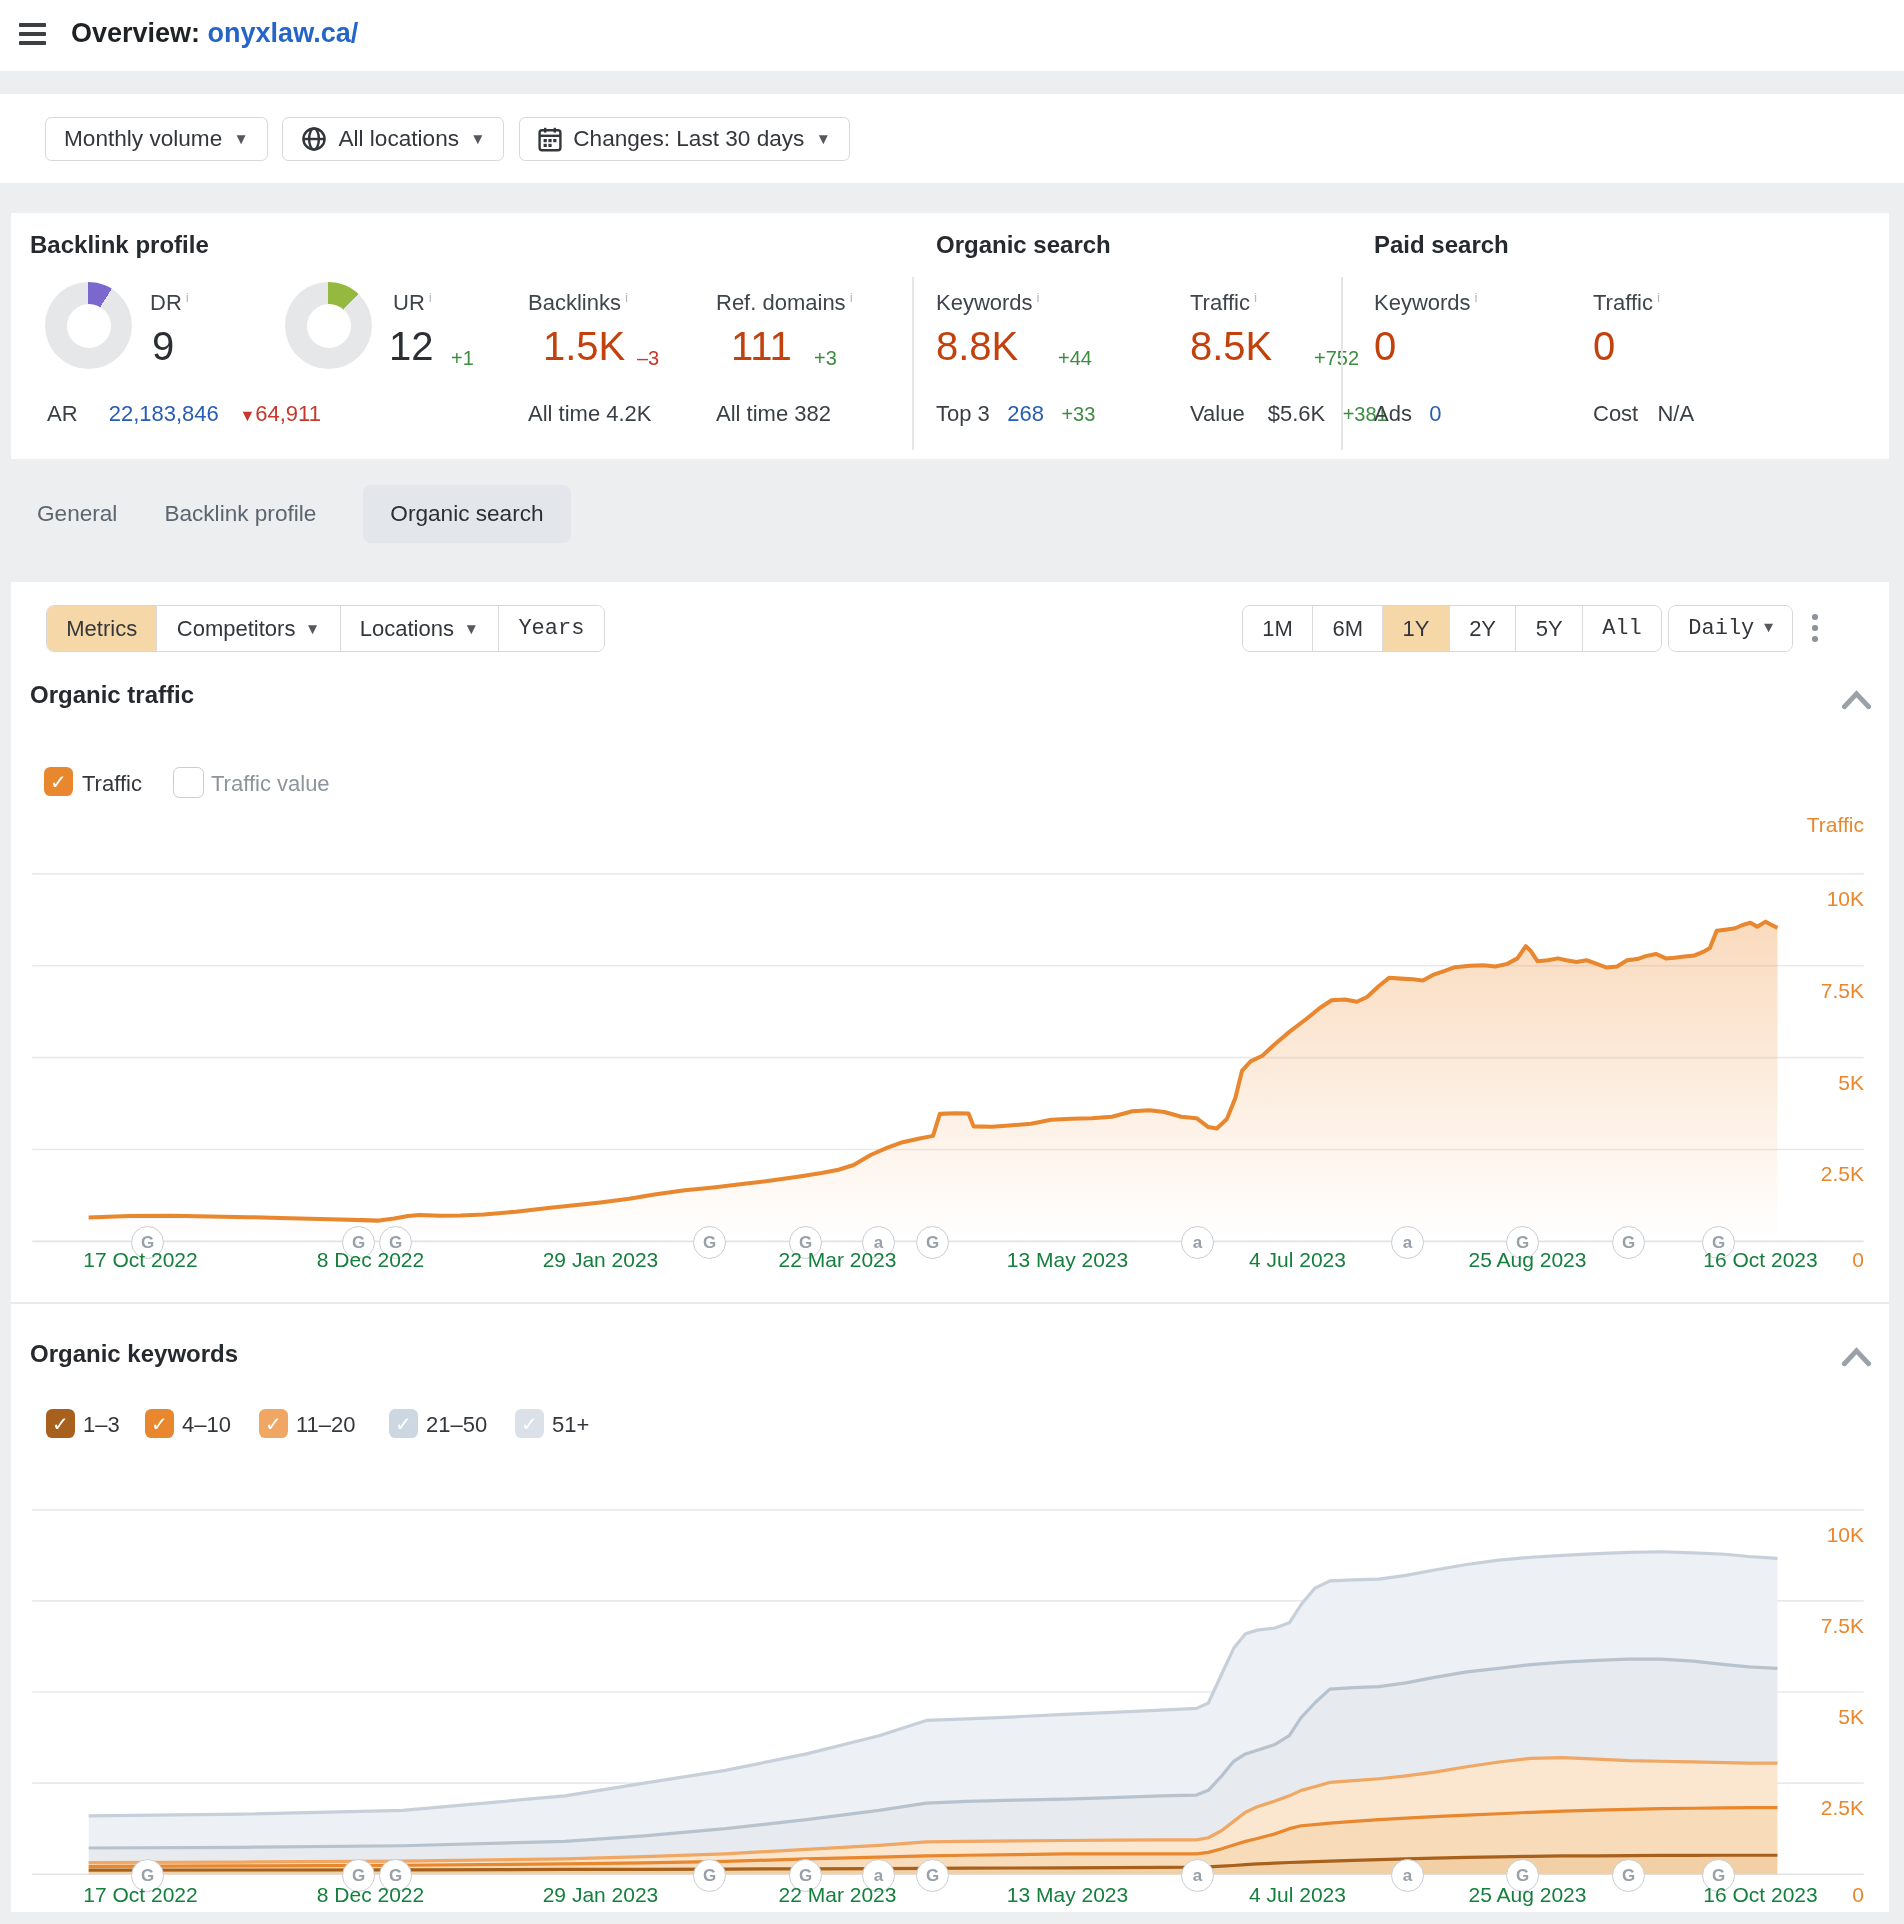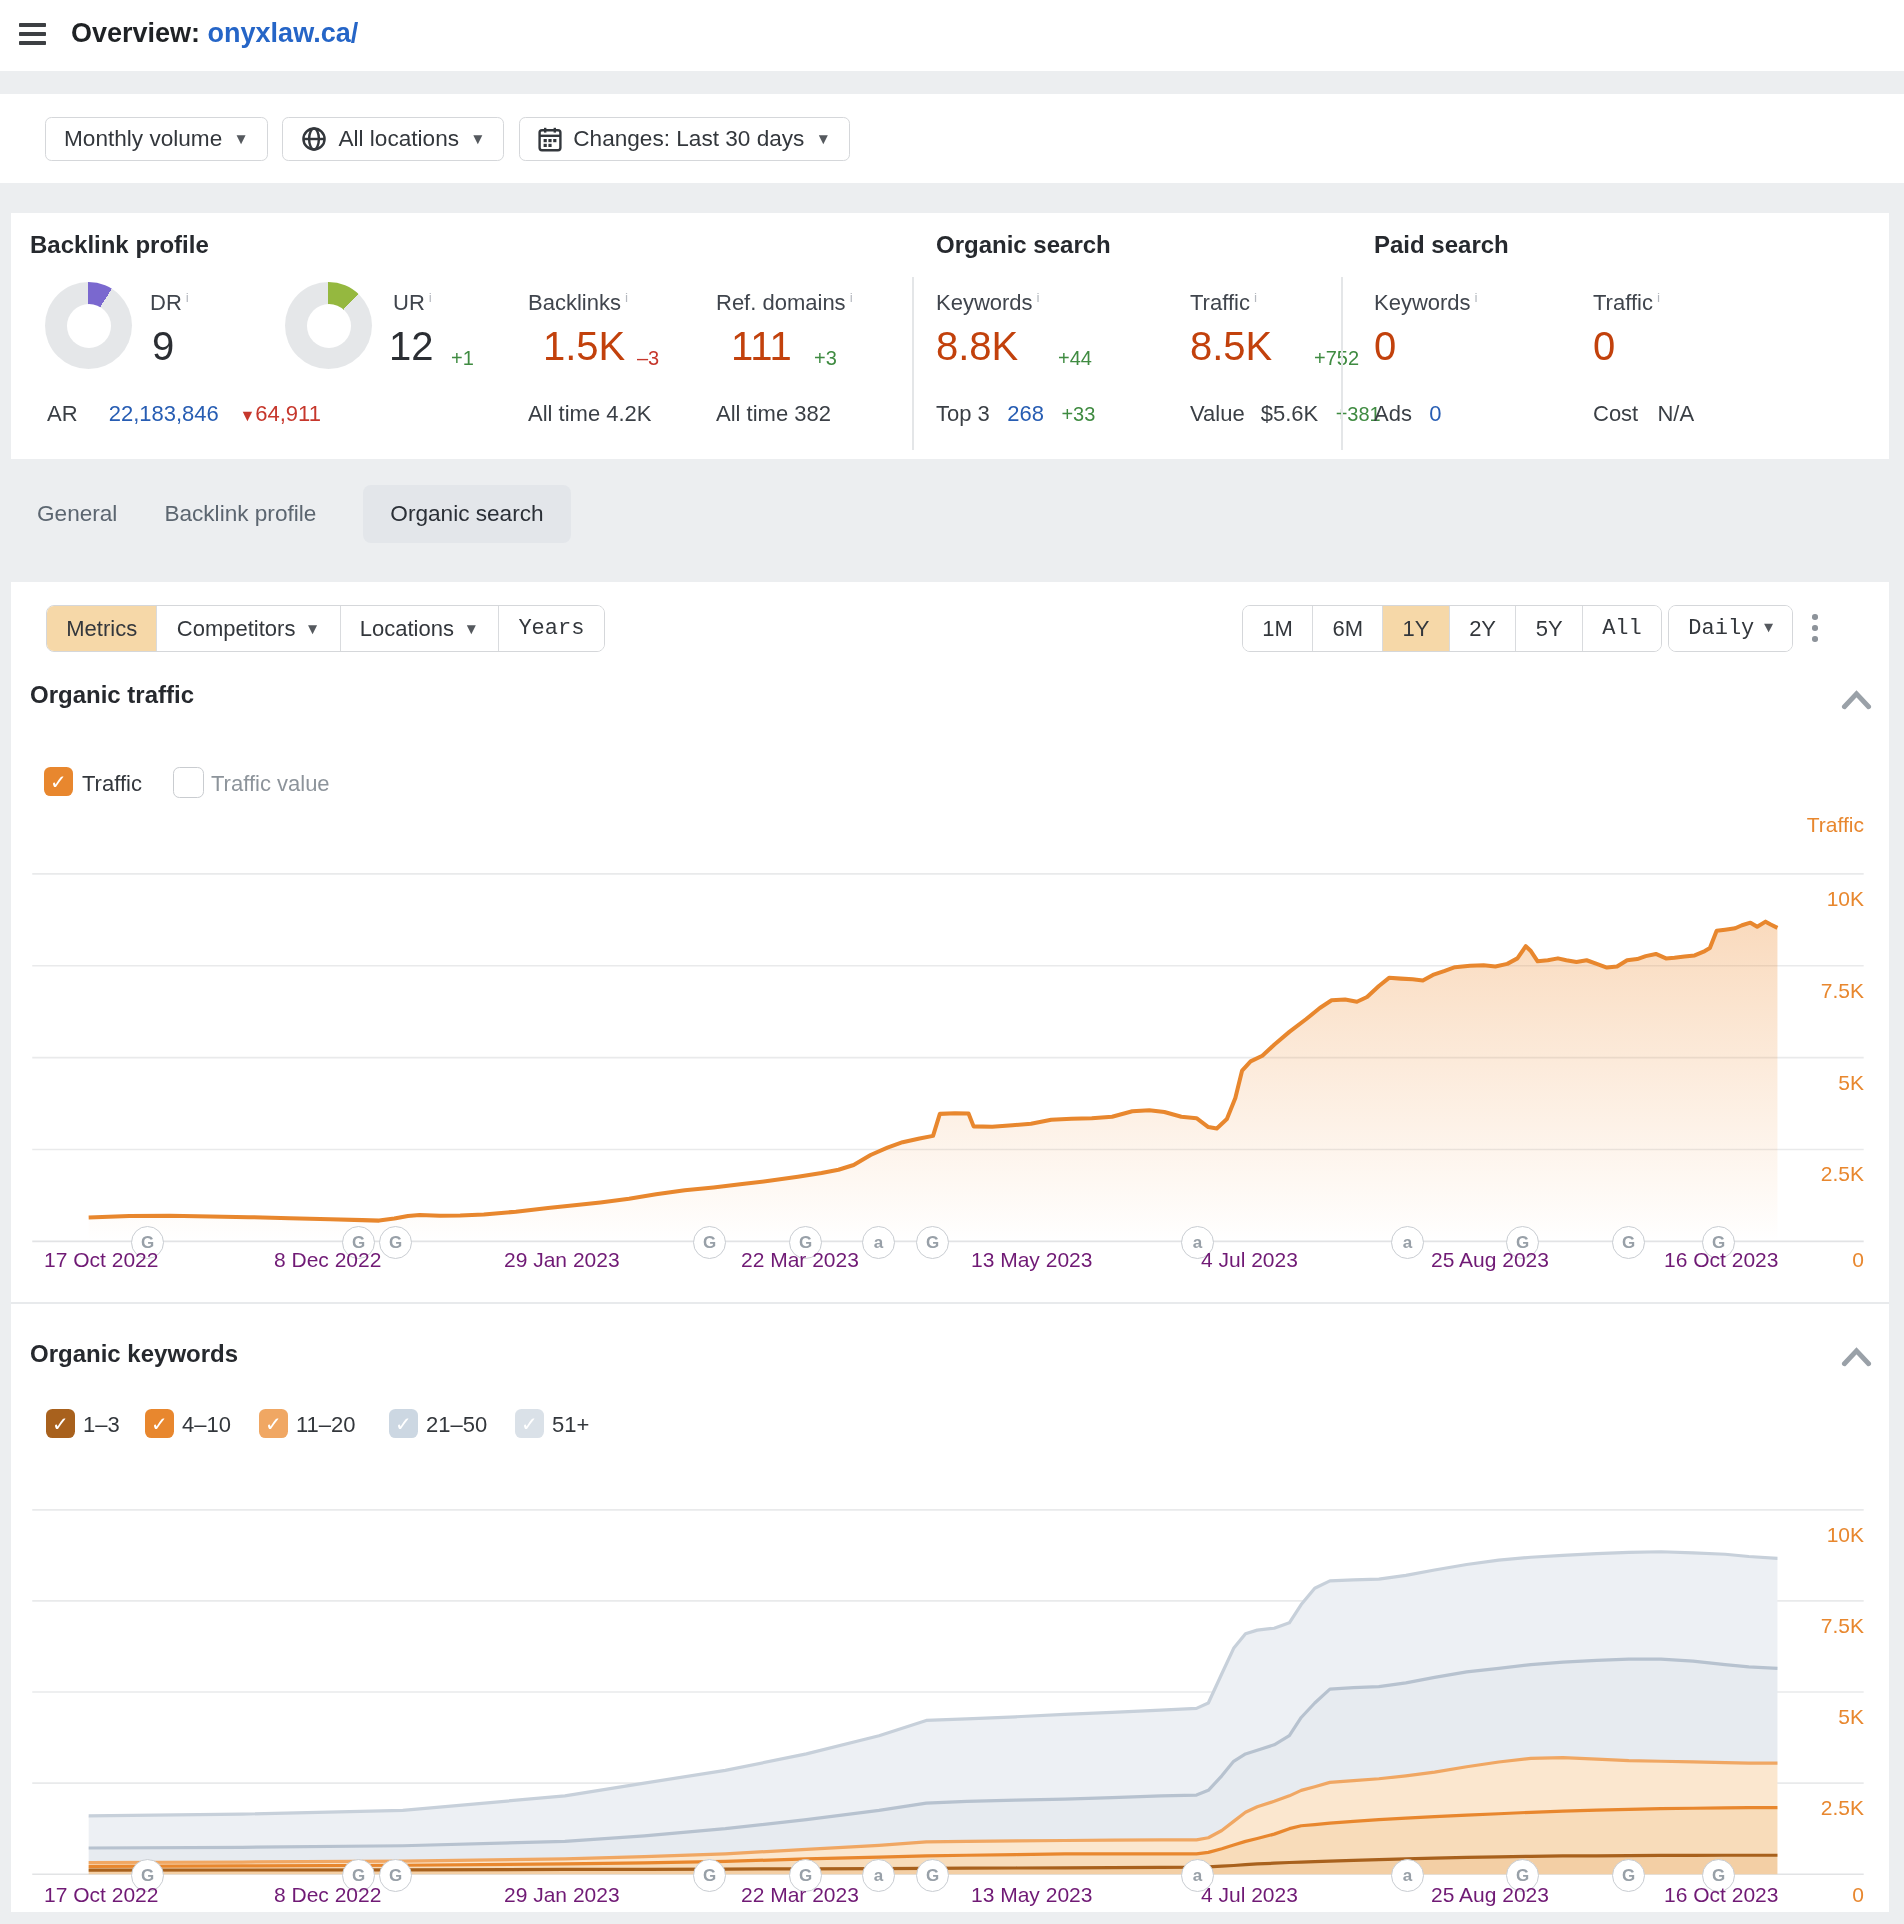--- a/index.html
+++ b/index.html
@@ -43,21 +43,21 @@
   .kebab{display:flex;flex-direction:column;gap:5.6px;align-items:center;cursor:pointer;}
   .kebab i{width:5.6px;height:5.6px;border-radius:50%;background:#8d939a;}
   .cb{position:absolute;width:29px;height:29px;border-radius:6.4px;display:flex;align-items:center;justify-content:center;
       color:#fff;font-size:20px;font-weight:bold;cursor:pointer;}
   .cb.off{background:#fff;border:1.6px solid #c9ccd0;}
   .cblabel{position:absolute;font-size:22px;color:#33373c;}
   .cblabel.muted{color:#8d949b;}
   
   .marker{position:absolute;width:31px;height:31px;border-radius:50%;background:#fff;border:1.6px solid #c9cdd2;
           color:#98a0a8;font-size:17px;font-weight:bold;display:flex;align-items:center;justify-content:center;}
-  .xdate{position:absolute;width:193px;margin-left:-97px;text-align:left;font-size:21px;color:#701a75;}
+  .xdate{position:absolute;width:193px;margin-left:-97px;text-align:center;font-size:21px;color:#15803d;}
   .ylab{position:absolute;width:97px;text-align:right;font-size:21px;color:#e8872e;}
   svg{position:absolute;left:0;top:0;pointer-events:none;}
 </style>
 </head>
 <body>
 
 <div id="page">
 
   <div class="white-strip" style="top:0;height:71px;"></div>
   <div class="white-strip" style="top:94px;height:89px;"></div>
@@ -146,21 +146,21 @@
   <div class="abs mlabel" style="left:1190px;top:290px;"><span>Traffic</span><sup class="isup">i</sup></div>
   <div class="abs bigval" style="left:1190px;top:324px;">8.5K</div>
   <div class="abs delta green" style="left:1314px;top:347px;">+752</div>
   <div class="abs subrow" style="left:936px;top:401px;">
     <span>Top 3</span>
     <span class="blue" style="margin-left:11.3px;">268</span>
     <span class="green delta" style="margin-left:11.3px;">+33</span>
   </div>
   <div class="abs subrow" style="left:1190px;top:401px;">
     <span>Value</span>
-    <span style="margin-left:10px;">$5.6K</span>
+    <span style="margin-left:17px;">$5.6K</span>
     <span class="green delta" style="margin-left:11.3px;">+381</span>
   </div>
 
   <div class="vdiv" style="left:1341px;top:277px;height:173px;"></div>
 
   <div class="abs sec-title" style="left:1374px;top:231px;">Paid search</div>
   <div class="abs mlabel" style="left:1374px;top:290px;"><span>Keywords</span><sup class="isup">i</sup></div>
   <div class="abs bigval" style="left:1374px;top:324px;">0</div>
   <div class="abs mlabel" style="left:1593px;top:290px;"><span>Traffic</span><sup class="isup">i</sup></div>
   <div class="abs bigval" style="left:1593px;top:324px;">0</div>

